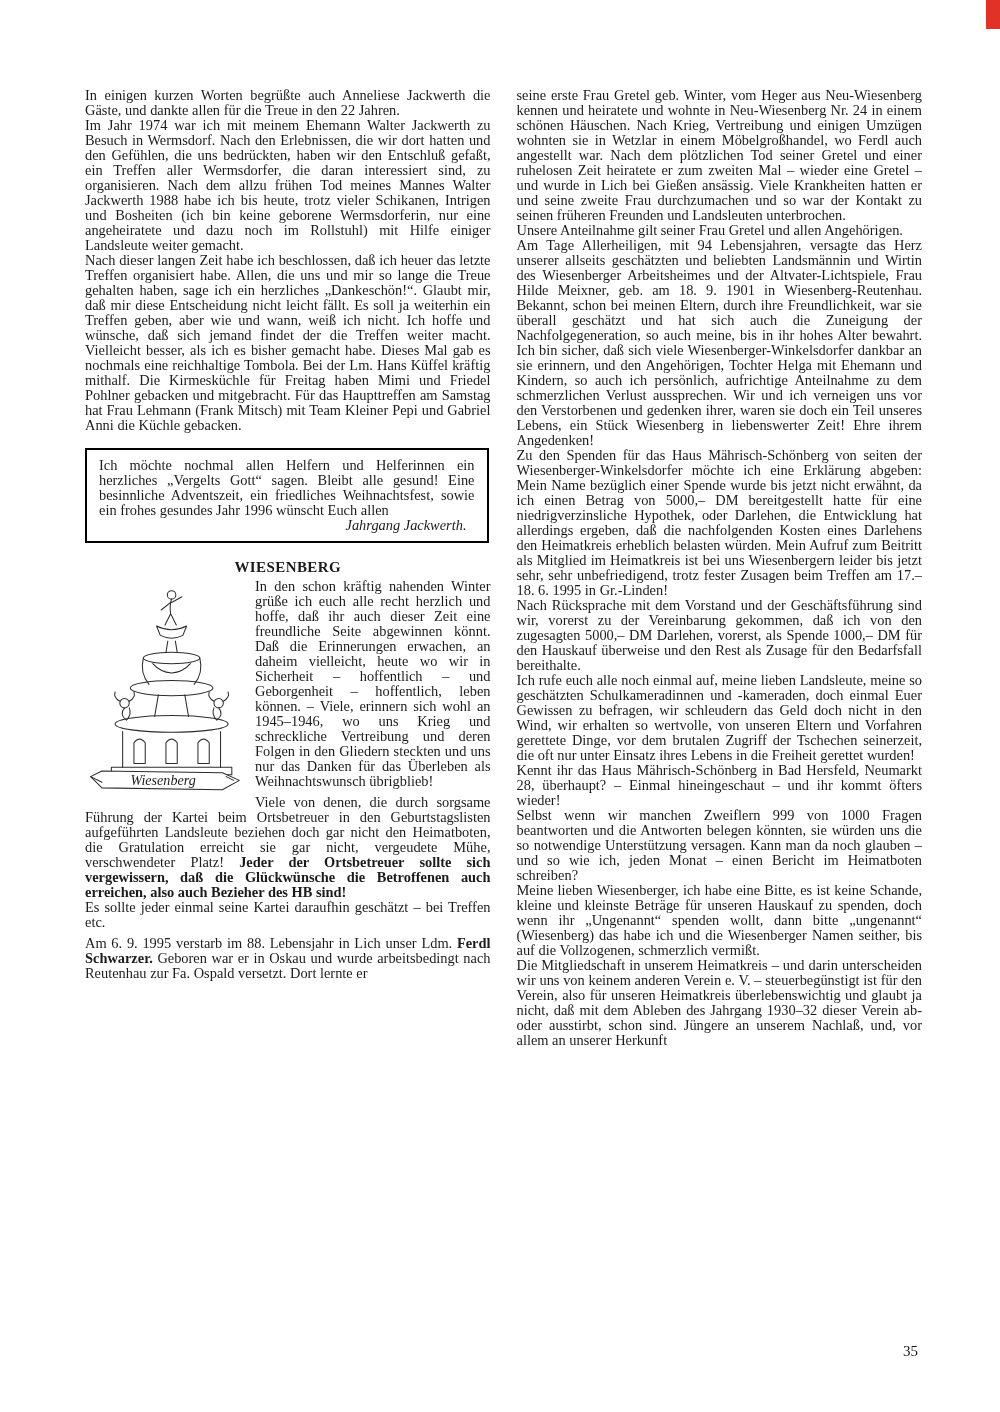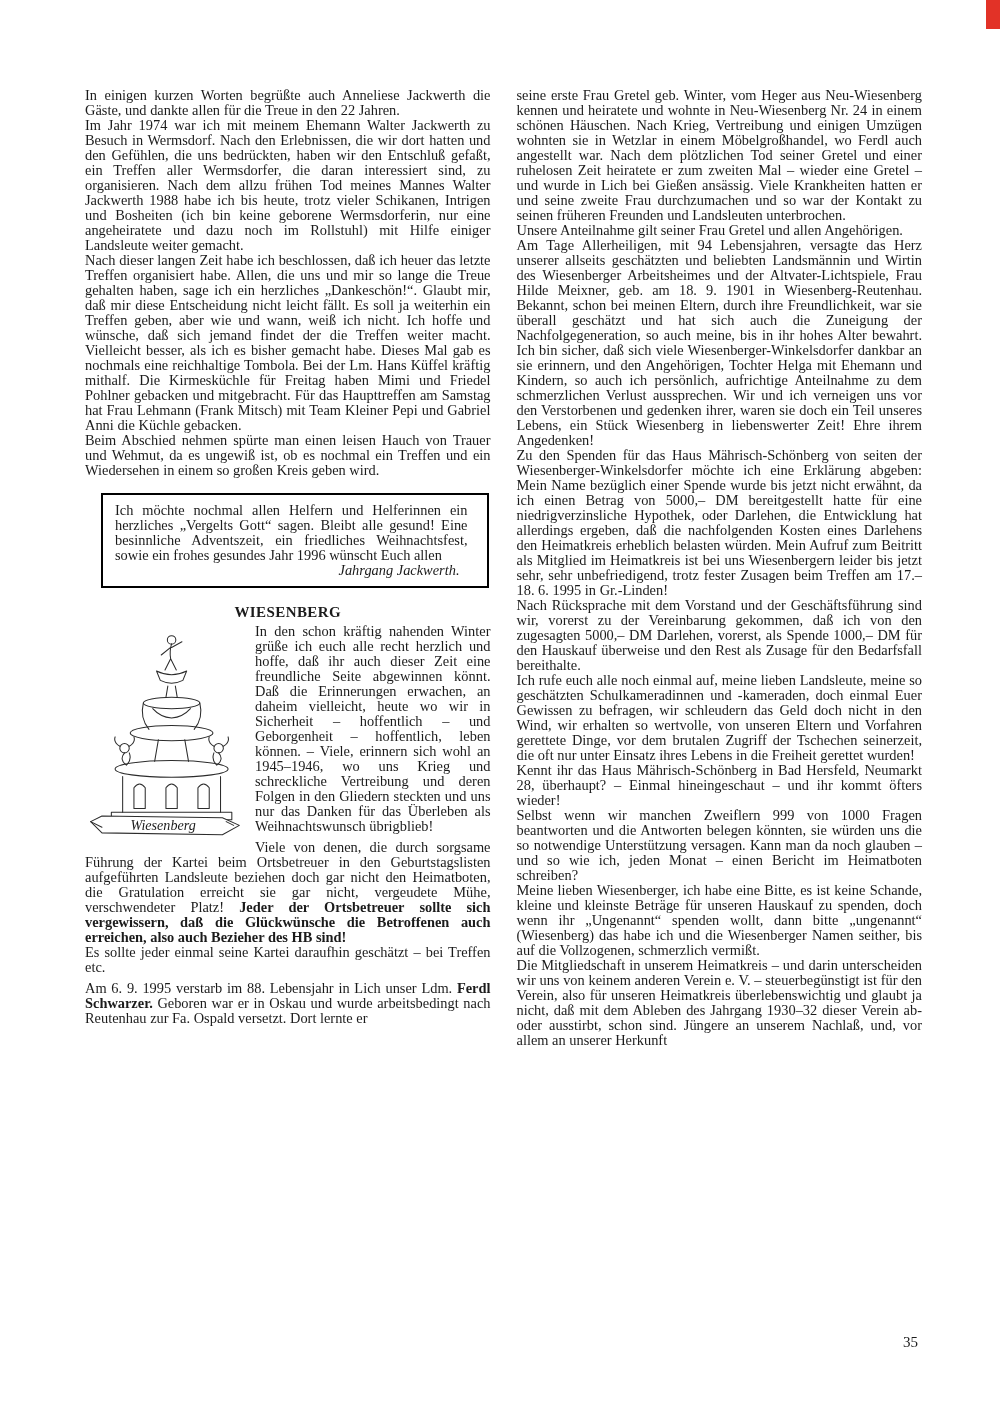--- a/index.html
+++ b/index.html
@@ -25,22 +25,22 @@
     flex:1;
     font-size:14.4px;
     line-height:15px;
     text-align:justify;
   }
   p { margin:0; }
   .gap { margin-top:6px; }
   strong { font-weight:bold; }
   .box {
     border:2px solid #000;
-    margin:15px 2px 17px 16px;
-    padding:8px 19px 8px 12px;
+    margin:15px 2px 17px 0;
+    padding:8px 12px 8px 12px;
   }
   .box .signature {
     text-align:right;
     font-style:italic;
     padding-right:8px;
   }
   .wb-heading {
     font-weight:bold;
     text-align:center;
     font-size:15px;
@@ -52,39 +52,38 @@
     width:160px;
     height:216px;
     margin:3px 10px 1px 0;
   }
   .fountain text {
     font-family:"Liberation Serif", serif;
   }
   .page-number {
     position:absolute;
     right:82px;
-    bottom:61px;
+    bottom:52px;
     font-size:15px;
   }
   .wrapblock::after { content:""; display:block; clear:none; }
 </style>
 </head>
 <body>
 
 <div class="page">
 
   <div class="red-mark" style="background: rgb(226, 50, 39);"></div>
 
   <div class="columns">
 
     <div class="col">
       <p>In einigen kurzen Worten begrüßte auch Anneliese Jackwerth die Gäste, und dankte allen für die Treue in den 22 Jahren.</p>
       <p>Im Jahr 1974 war ich mit meinem Ehemann Walter Jackwerth zu Besuch in Wermsdorf. Nach den Erlebnissen, die wir dort hatten und den Gefühlen, die uns bedrückten, haben wir den Entschluß gefaßt, ein Treffen aller Wermsdorfer, die daran interessiert sind, zu organisieren. Nach dem allzu frühen Tod meines Mannes Walter Jackwerth 1988 habe ich bis heute, trotz vieler Schikanen, Intrigen und Bosheiten (ich bin keine geborene Wermsdorferin, nur eine angeheiratete und dazu noch im Rollstuhl) mit Hilfe einiger Landsleute weiter gemacht.</p>
       <p>Nach dieser langen Zeit habe ich beschlossen, daß ich heuer das letzte Treffen organisiert habe. Allen, die uns und mir so lange die Treue gehalten haben, sage ich ein herzliches „Dankeschön!“. Glaubt mir, daß mir diese Entscheidung nicht leicht fällt. Es soll ja weiterhin ein Treffen geben, aber wie und wann, weiß ich nicht. Ich hoffe und wünsche, daß sich jemand findet der die Treffen weiter macht. Vielleicht besser, als ich es bisher gemacht habe. Dieses Mal gab es nochmals eine reichhaltige Tombola. Bei der Lm. Hans Küffel kräftig mithalf. Die Kirmesküchle für Freitag haben Mimi und Friedel Pohlner gebacken und mitgebracht. Für das Haupttreffen am Samstag hat Frau Lehmann (Frank Mitsch) mit Team Kleiner Pepi und Gabriel Anni die Küchle gebacken.</p>
-      <p>Beim Abschied nehmen spürte man einen leisen Hauch von Trauer und Wehmut, da es ungewiß ist, ob es nochmal ein Treffen und ein Wiedersehen in einem so großen Kreis geben wird.</p>
 
       <div class="box">
         <p>Ich möchte nochmal allen Helfern und Helferinnen ein herzliches „Vergelts Gott“ sagen. Bleibt alle gesund! Eine besinnliche Adventszeit, ein friedliches Weihnachtsfest, sowie ein frohes gesundes Jahr 1996 wünscht Euch allen</p>
         <p class="signature">Jahrgang Jackwerth.</p>
       </div>
 
       <p class="wb-heading">WIESENBERG</p>
 
       <div class="wrapblock">
         <svg class="fountain" viewBox="0 0 170 228" xmlns="http://www.w3.org/2000/svg">

